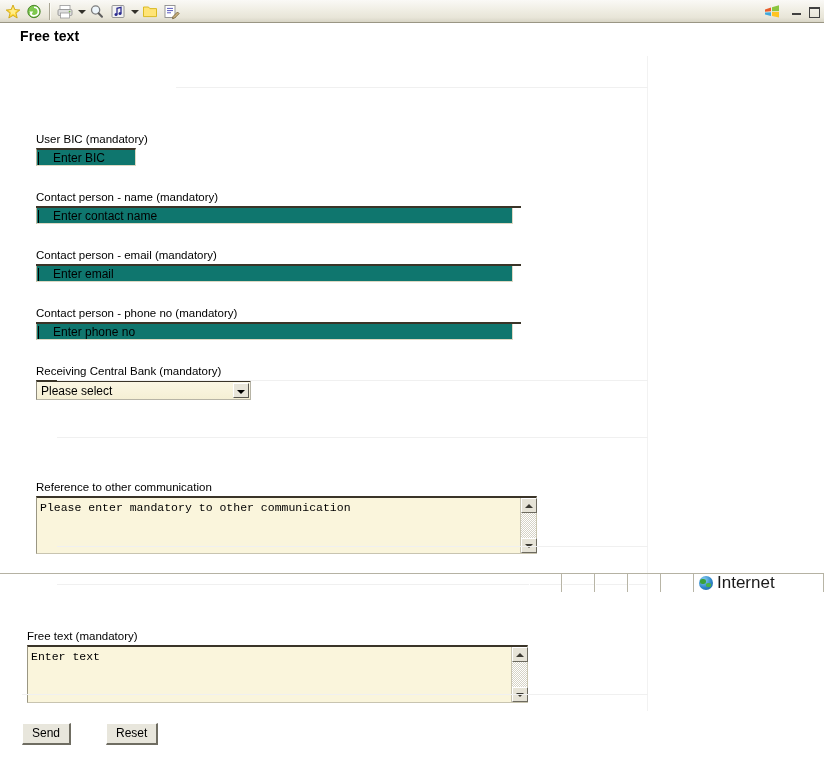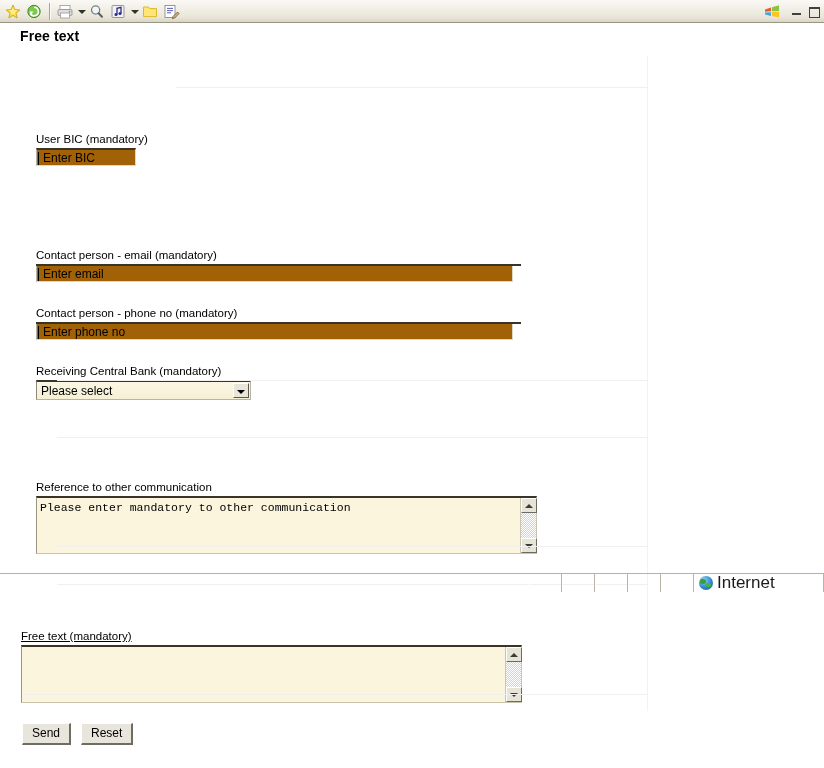--- a/index.html
+++ b/index.html
@@ -121,31 +121,31 @@
   }
   .input-wrap { position: relative; }
   .topline {
     position: absolute;
     top: 0; left: 0;
     height: 2px;
     background: #3a3428;
   }
   .txt-input {
     display: block;
-    background: #a16207;
+    background: #0f766e;
     border: 0;
     border-top: 2px solid #3a3428;
     border-left: 1px solid #b8b29a;
     border-right: 1px solid #ddd8c3;
     border-bottom: 1px solid #ddd8c3;
     height: 18px;
     font-family: "Liberation Sans", sans-serif;
     font-size: 12px;
     color: #000000;
-    padding: 0 2px 0 6px;
+    padding: 0 2px 0 16px;
     outline: none;
   }
   .txt-input::placeholder { color: #000000; opacity: 1; }
 
   
   .caretbar {
     position: absolute;
     left: 2px; top: 4px;
     width: 1px; height: 13px;
     background: #000000;
@@ -230,21 +230,21 @@
     content:"";
     position:absolute;
     left:3px;
     border-left:4px solid transparent;
     border-right:4px solid transparent;
   }
   .sb-up::after { top:5px; border-bottom:4px solid #3c3a33; }
   .sb-down::after { top:5px; border-top:4px solid #3c3a33; }
 
   
-  .btn-row { position: absolute; left: 22px; top: 723px; display: flex; }
+  .btn-row { position: absolute; left: 22px; top: 723px; display: flex; gap: 25px; }
   .btn {
     font-family: "Liberation Sans", sans-serif;
     font-size: 12px;
     color: #000000;
     background: #e8e6dc;
     border-top: 1px solid #ffffff;
     border-left: 1px solid #ffffff;
     border-right: 2px solid #6f6d62;
     border-bottom: 2px solid #6f6d62;
     padding: 2px 9px 3px 9px;
@@ -385,20 +385,28 @@
     <div class="hr-faint" style="left:176px; top:31px; width:472px;"></div>
 
     <div class="field-group" style="left:36px; top:56px;">
       <div class="field-label">User BIC (mandatory)</div>
       <div class="input-wrap">
         <input class="txt-input" style="width: 100px;" value="Enter BIC">
         <span class="caretbar"></span>
       </div>
     </div>
 
+    <div class="field-group" style="left:36px; top:114px;">
+      <div class="field-label">Contact person - name (mandatory)</div>
+      <div class="input-wrap">
+        <div class="topline" style="width:485px;"></div>
+        <input class="txt-input" style="width: 477px;" value="Enter contact name">
+        <span class="caretbar"></span>
+      </div>
+    </div>
 
     <div class="field-group" style="left:36px; top:230px;">
       <div class="field-label">Contact person - phone no (mandatory)</div>
       <div class="input-wrap">
         <div class="topline" style="width:485px;"></div>
         <input class="txt-input" style="width: 477px;" value="Enter phone no">
         <span class="caretbar"></span>
       </div>
     </div>
 
@@ -429,23 +437,24 @@
         <div class="ta-scroll">
           <span class="sb-btn sb-up"></span>
           <span class="sb-btn sb-down"></span>
         </div>
       </div>
     </div>
 
     <div class="hr-faint" style="left:57px; top:490px; width:591px;"></div>
     <div class="hr-faint" style="left:57px; top:528px; width:591px;"></div>
 
-    <div class="field-group" style="left:21px; top:553px;text-decoration:underline;">
+    <div class="field-group" style="left:27px; top:553px;">
       <div class="field-label">Free text (mandatory)</div>
       <div class="ta-wrap" style="width:501px; height:58px;">
+        <div class="ta-text">Enter text</div>
         <div class="ta-scroll">
           <span class="sb-btn sb-up"></span>
           <span class="sb-btn sb-down"></span>
         </div>
       </div>
     </div>
 
     <div class="hr-faint" style="left:22px; top:638px; width:626px;"></div>
   </div>
 

